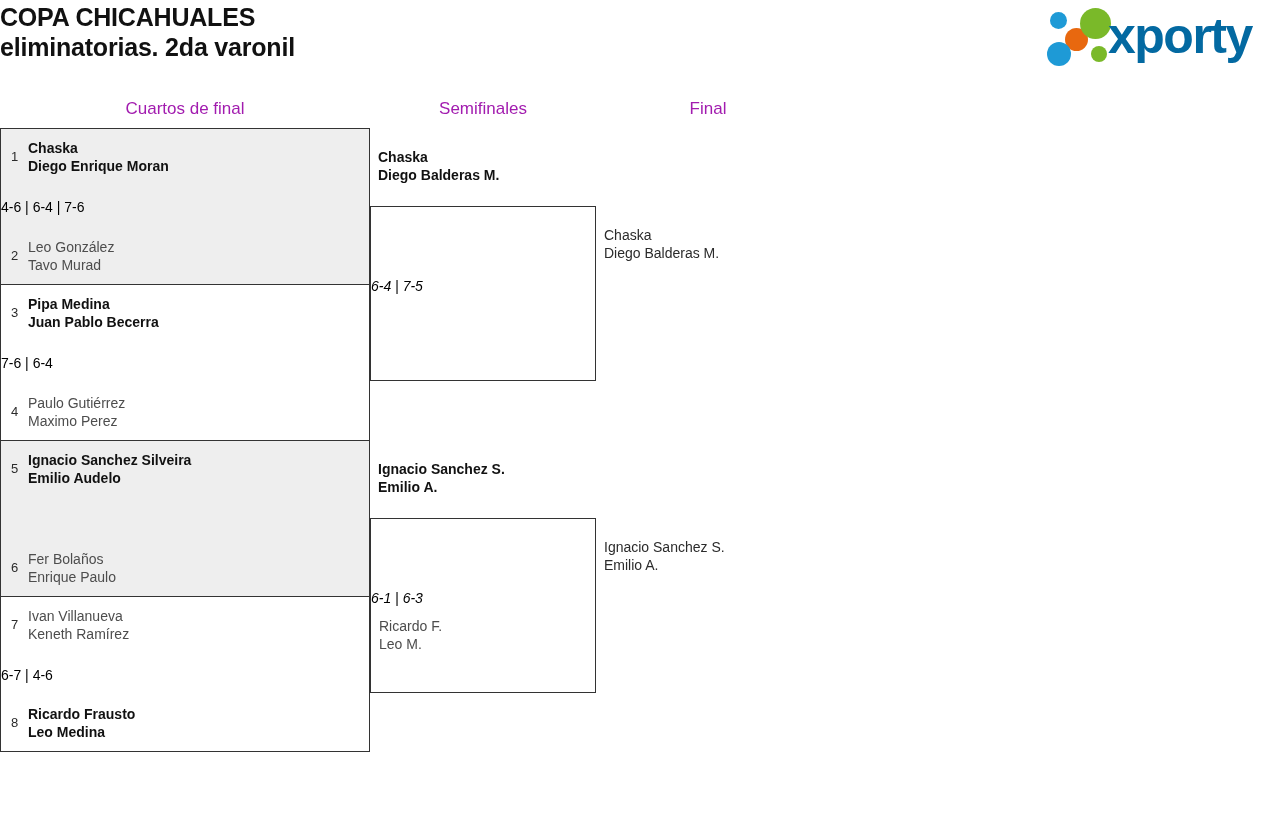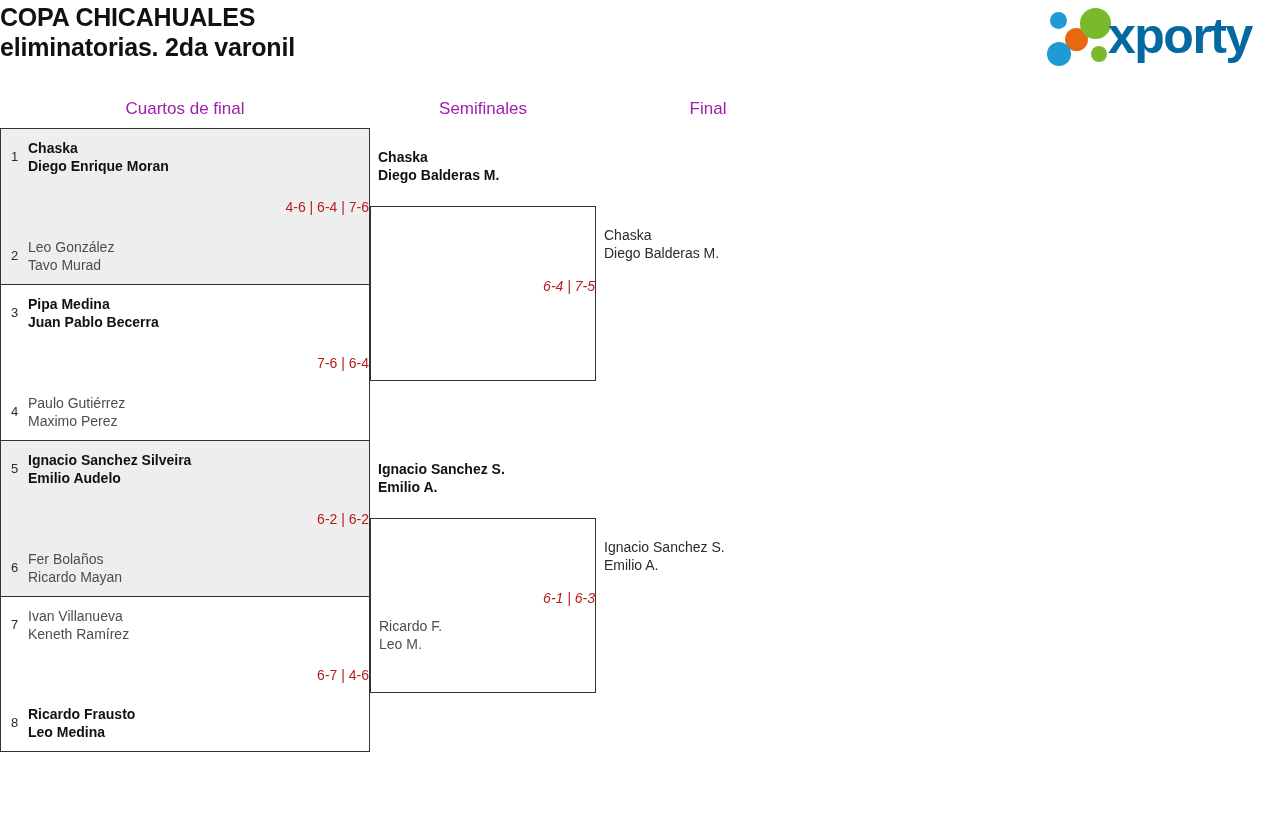--- a/index.html
+++ b/index.html
@@ -74,21 +74,21 @@
     width: 13px; flex: 0 0 13px; text-align: center;
     font-size: 13px; color: #2b2b2b; line-height: 14px;
   }
   .names { line-height: 18px; font-size: 14px; }
   .names .n { display: block; white-space: nowrap; }
   .win .names { font-weight: 700; color: #111111; }
   .lose .names { font-weight: 400; color: #4d4d4d; }
 
   .score {
     position: absolute; left: 0; right: 0;
-    text-align: right; font-size: 14px; color: #b91c1c;
+    text-align: left; font-size: 14px; color: #000000;
     line-height: 17px;
   }
   .qf .score { top: 70px; }
 
   
   .sf {
     position: absolute; left: 370px; width: 226px; height: 175px;
     border: 1px solid #333333;
     background: #ffffff;
   }
@@ -198,26 +198,25 @@
     </div>
 
     <div class="qf qf3 shade">
       <div class="team top win">
         <span class="seed">5</span>
         <span class="names">
           <span class="n">Ignacio Sanchez Silveira</span>
           <span class="n">Emilio Audelo</span>
         </span>
       </div>
-      <div class="score">6-2 | 6-2</div>
       <div class="team bot lose">
         <span class="seed">6</span>
         <span class="names">
           <span class="n">Fer Bolaños</span>
-          <span class="n">Ricardo Mayan</span>
+          <span class="n">Enrique Paulo</span>
         </span>
       </div>
     </div>
 
     <div class="qf qf4 plain last">
       <div class="team top lose">
         <span class="seed">7</span>
         <span class="names">
           <span class="n">Ivan Villanueva</span>
           <span class="n">Keneth Ramírez</span>

